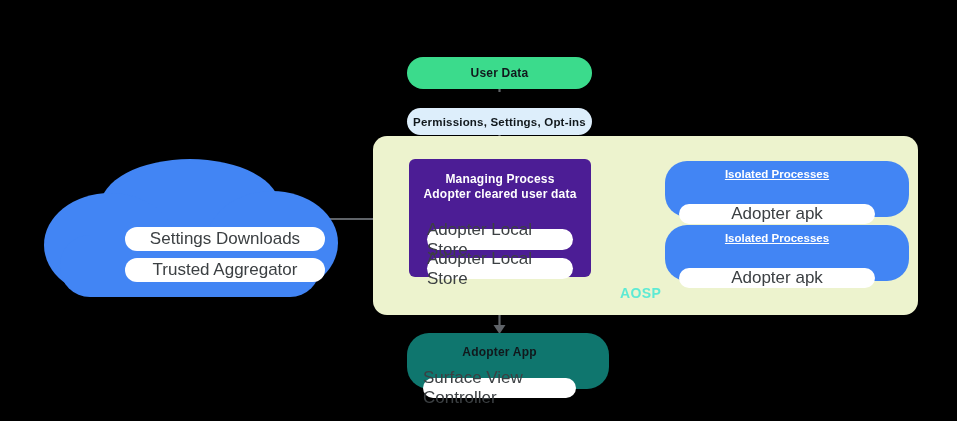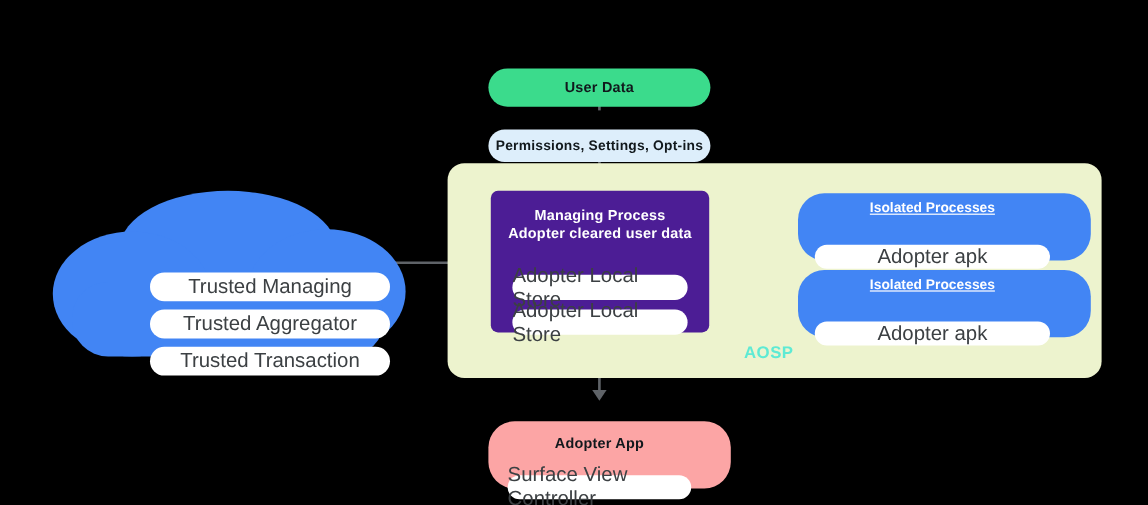--- a/index.html
+++ b/index.html
@@ -158,24 +158,24 @@
     text-align: center;
   }
   #cb-1 { left: 85px; top: 56px;  width: 200px; height: 24px; }
   #cb-2 { left: 85px; top: 87px;  width: 200px; height: 24px; }
   #cb-3 { left: 85px; top: 118px; width: 200px; height: 24px; }
 
   
   #adopter-app {
     position: absolute;
     left: 407px;
-    top: 351px;
+    top: 333px;
     width: 202px;
     height: 56px;
-    background: #fca5a5;
+    background: #0f766e;
     border-radius: 22px;
   }
   #adopter-app .app-title {
     position: absolute;
     left: 0; top: 9px; width: 185px;
     text-align: center;
   }
   #svc-pill { left: 16px; top: 29px; width: 153px; height: 20px; justify-content: flex-end; }
 </style>
 </head>
@@ -214,27 +214,24 @@
   <div id="cloud-wrap">
     <svg id="cloud-svg" width="300" height="148" viewBox="0 0 300 148">
       <g fill="#4285F4">
         <ellipse cx="150" cy="52" rx="90" ry="48"></ellipse>
         <ellipse cx="70" cy="90" rx="66" ry="52"></ellipse>
         <ellipse cx="232" cy="88" rx="66" ry="52"></ellipse>
         <rect x="20" y="80" width="260" height="62" rx="30"></rect>
       </g>
     </svg>
     <div class="pill pill-white" id="cb-1">
-      <span class="body-text">Trusted Managing</span>
+      <span class="body-text">Settings Downloads</span>
     </div>
     <div class="pill pill-white" id="cb-2">
       <span class="body-text">Trusted Aggregator</span>
-    </div>
-    <div class="pill pill-white" id="cb-3">
-      <span class="body-text">Trusted Transaction</span>
     </div>
   </div>
 
   <div class="proc-box" id="managing-process">
     <div class="proc-heading">
       <div class="title-text-white">Managing Process</div>
       <div class="title-text-white">Adopter cleared user data</div>
     </div>
     <div class="pill pill-white" id="mp-store-1">
       <span class="body-text">Adopter Local Store</span>

